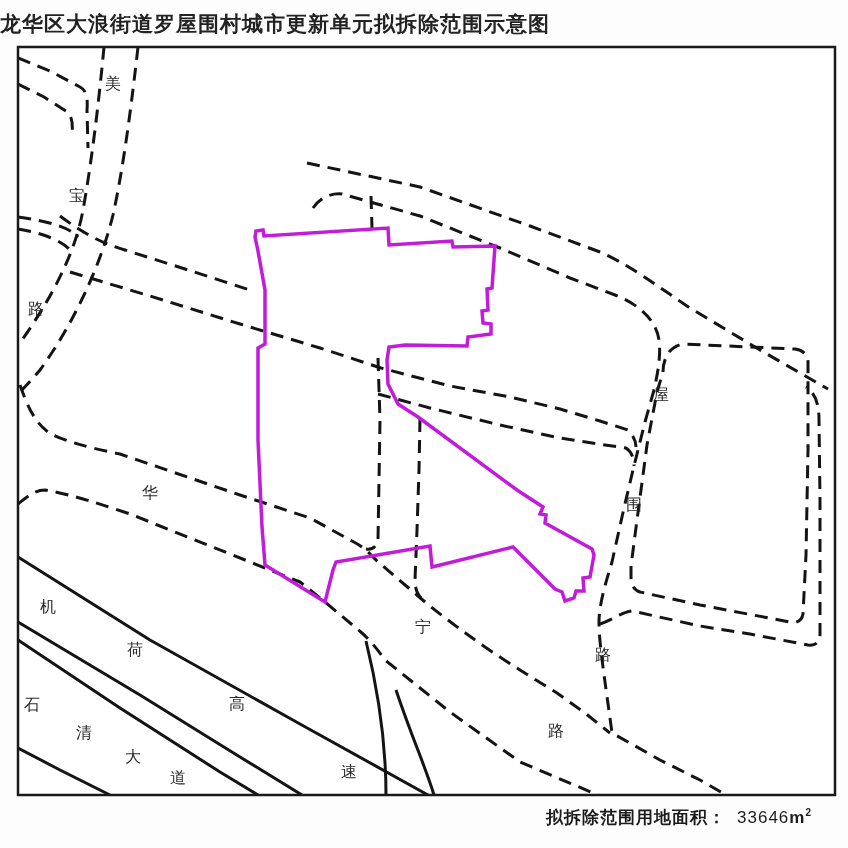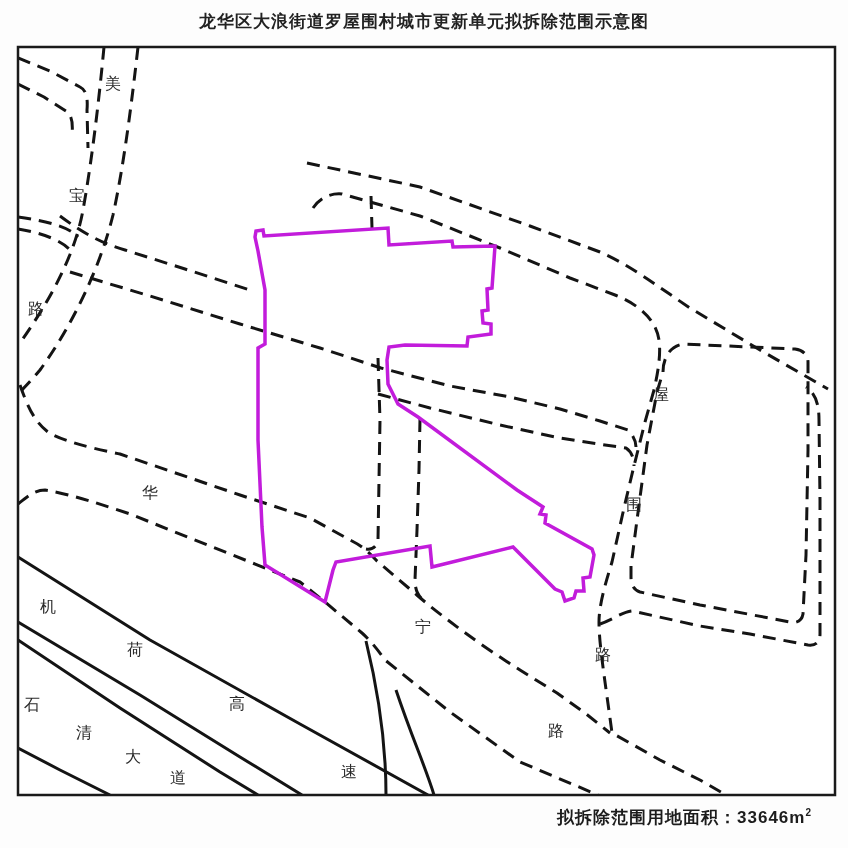--- a/index.html
+++ b/index.html
@@ -1,35 +1,35 @@
 <!DOCTYPE html>
 <html><head>
 <meta charset="utf-8">
 <style>
   html,body{margin:0;padding:0;}
   body{
     width:848px;height:848px;position:relative;background:#fdfdfd;
     font-family:"Liberation Sans","DejaVu Sans",sans-serif;overflow:hidden;
   }
   .page-title{
-    position:absolute;left:0;top:10px;width:848px;text-align:center;
-    font-size:17px;font-weight:600;color:#222;letter-spacing:1px;
+    position:absolute;left:0;top:10px;width:848px;
+    font-size:21px;font-weight:600;color:#222;letter-spacing:1px;
   }
   #map-svg{position:absolute;left:0;top:0;}
   .road{fill:none;stroke-linejoin:round;stroke-linecap:butt;}
   .road.dashed{stroke-dasharray:13 8;}
   .map-label{
     position:absolute;transform:translate(-50%,-50%);
     font-size:16px;color:#2a2a2a;line-height:1;white-space:nowrap;
   }
   .caption{
     position:absolute;top:806px;left:0;width:812px;text-align:right;
     font-size:17px;color:#1c1c1c;font-weight:600;letter-spacing:1px;
   }
-  .caption .val{font-weight:700;}
+  .caption .val{font-weight:400;margin-left:11px;}
   .caption sup{font-size:10px;}
 </style>
 </head>
 <body>
 
 <div class="page-title">龙华区大浪街道罗屋围村城市更新单元拟拆除范围示意图</div>
 
 <svg id="map-svg" width="848" height="848" viewBox="0 0 848 848">
     <defs>
       <clipPath id="frameClip">

